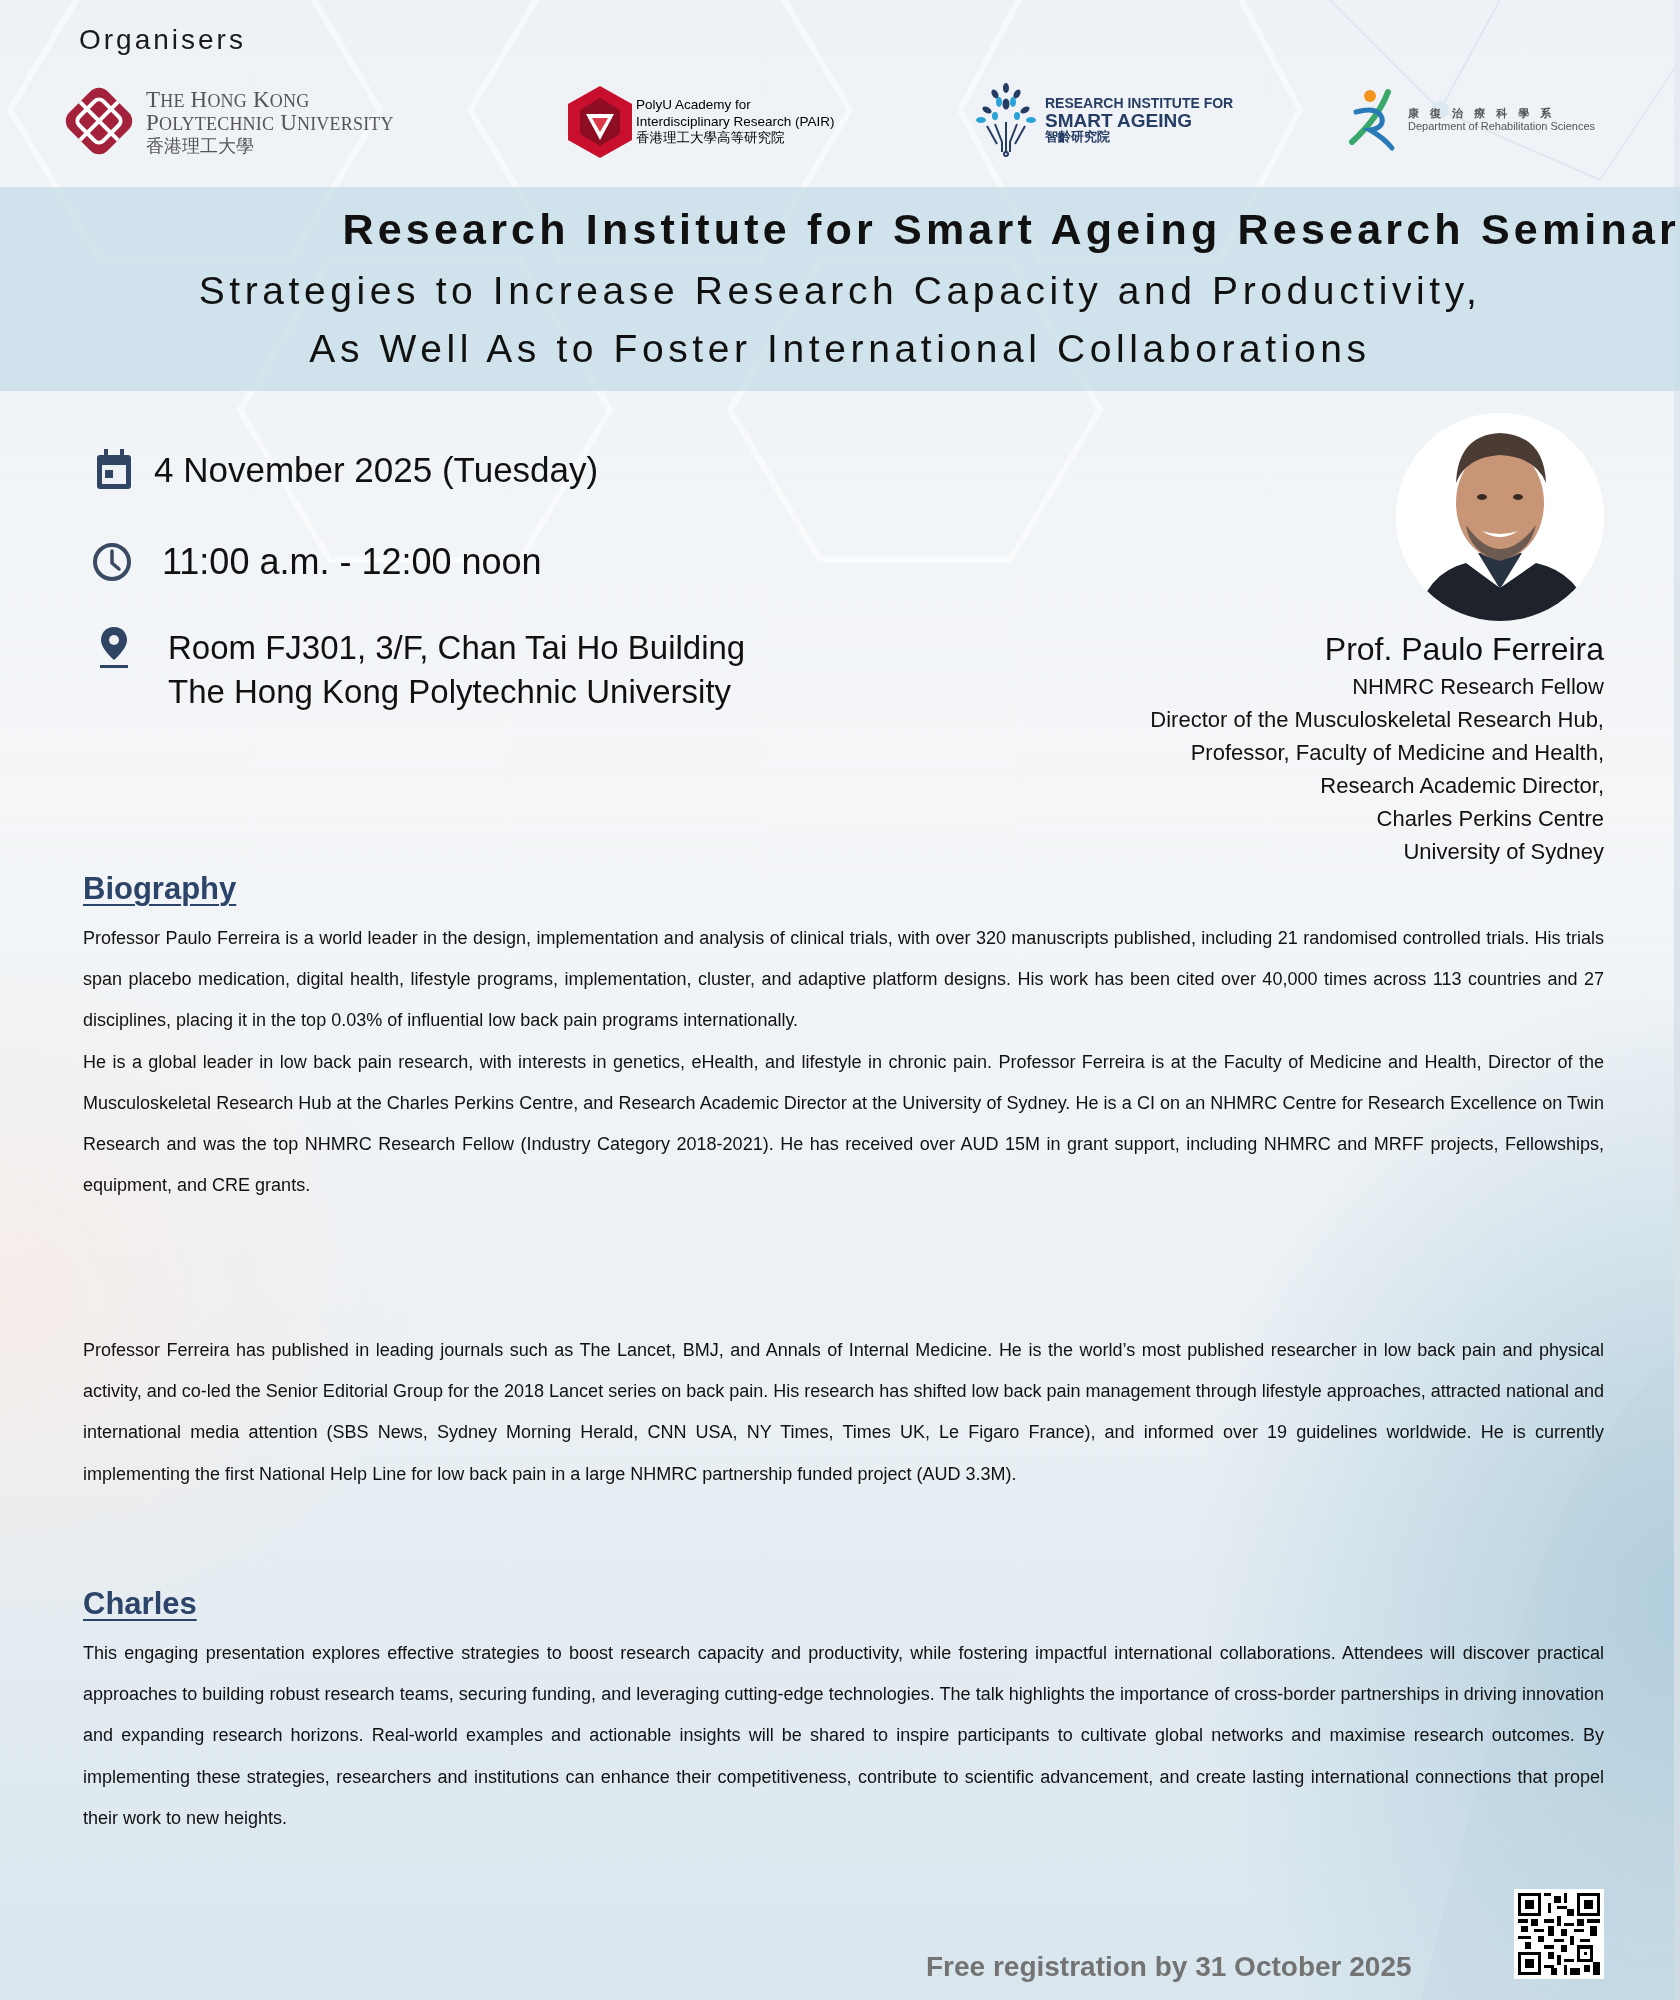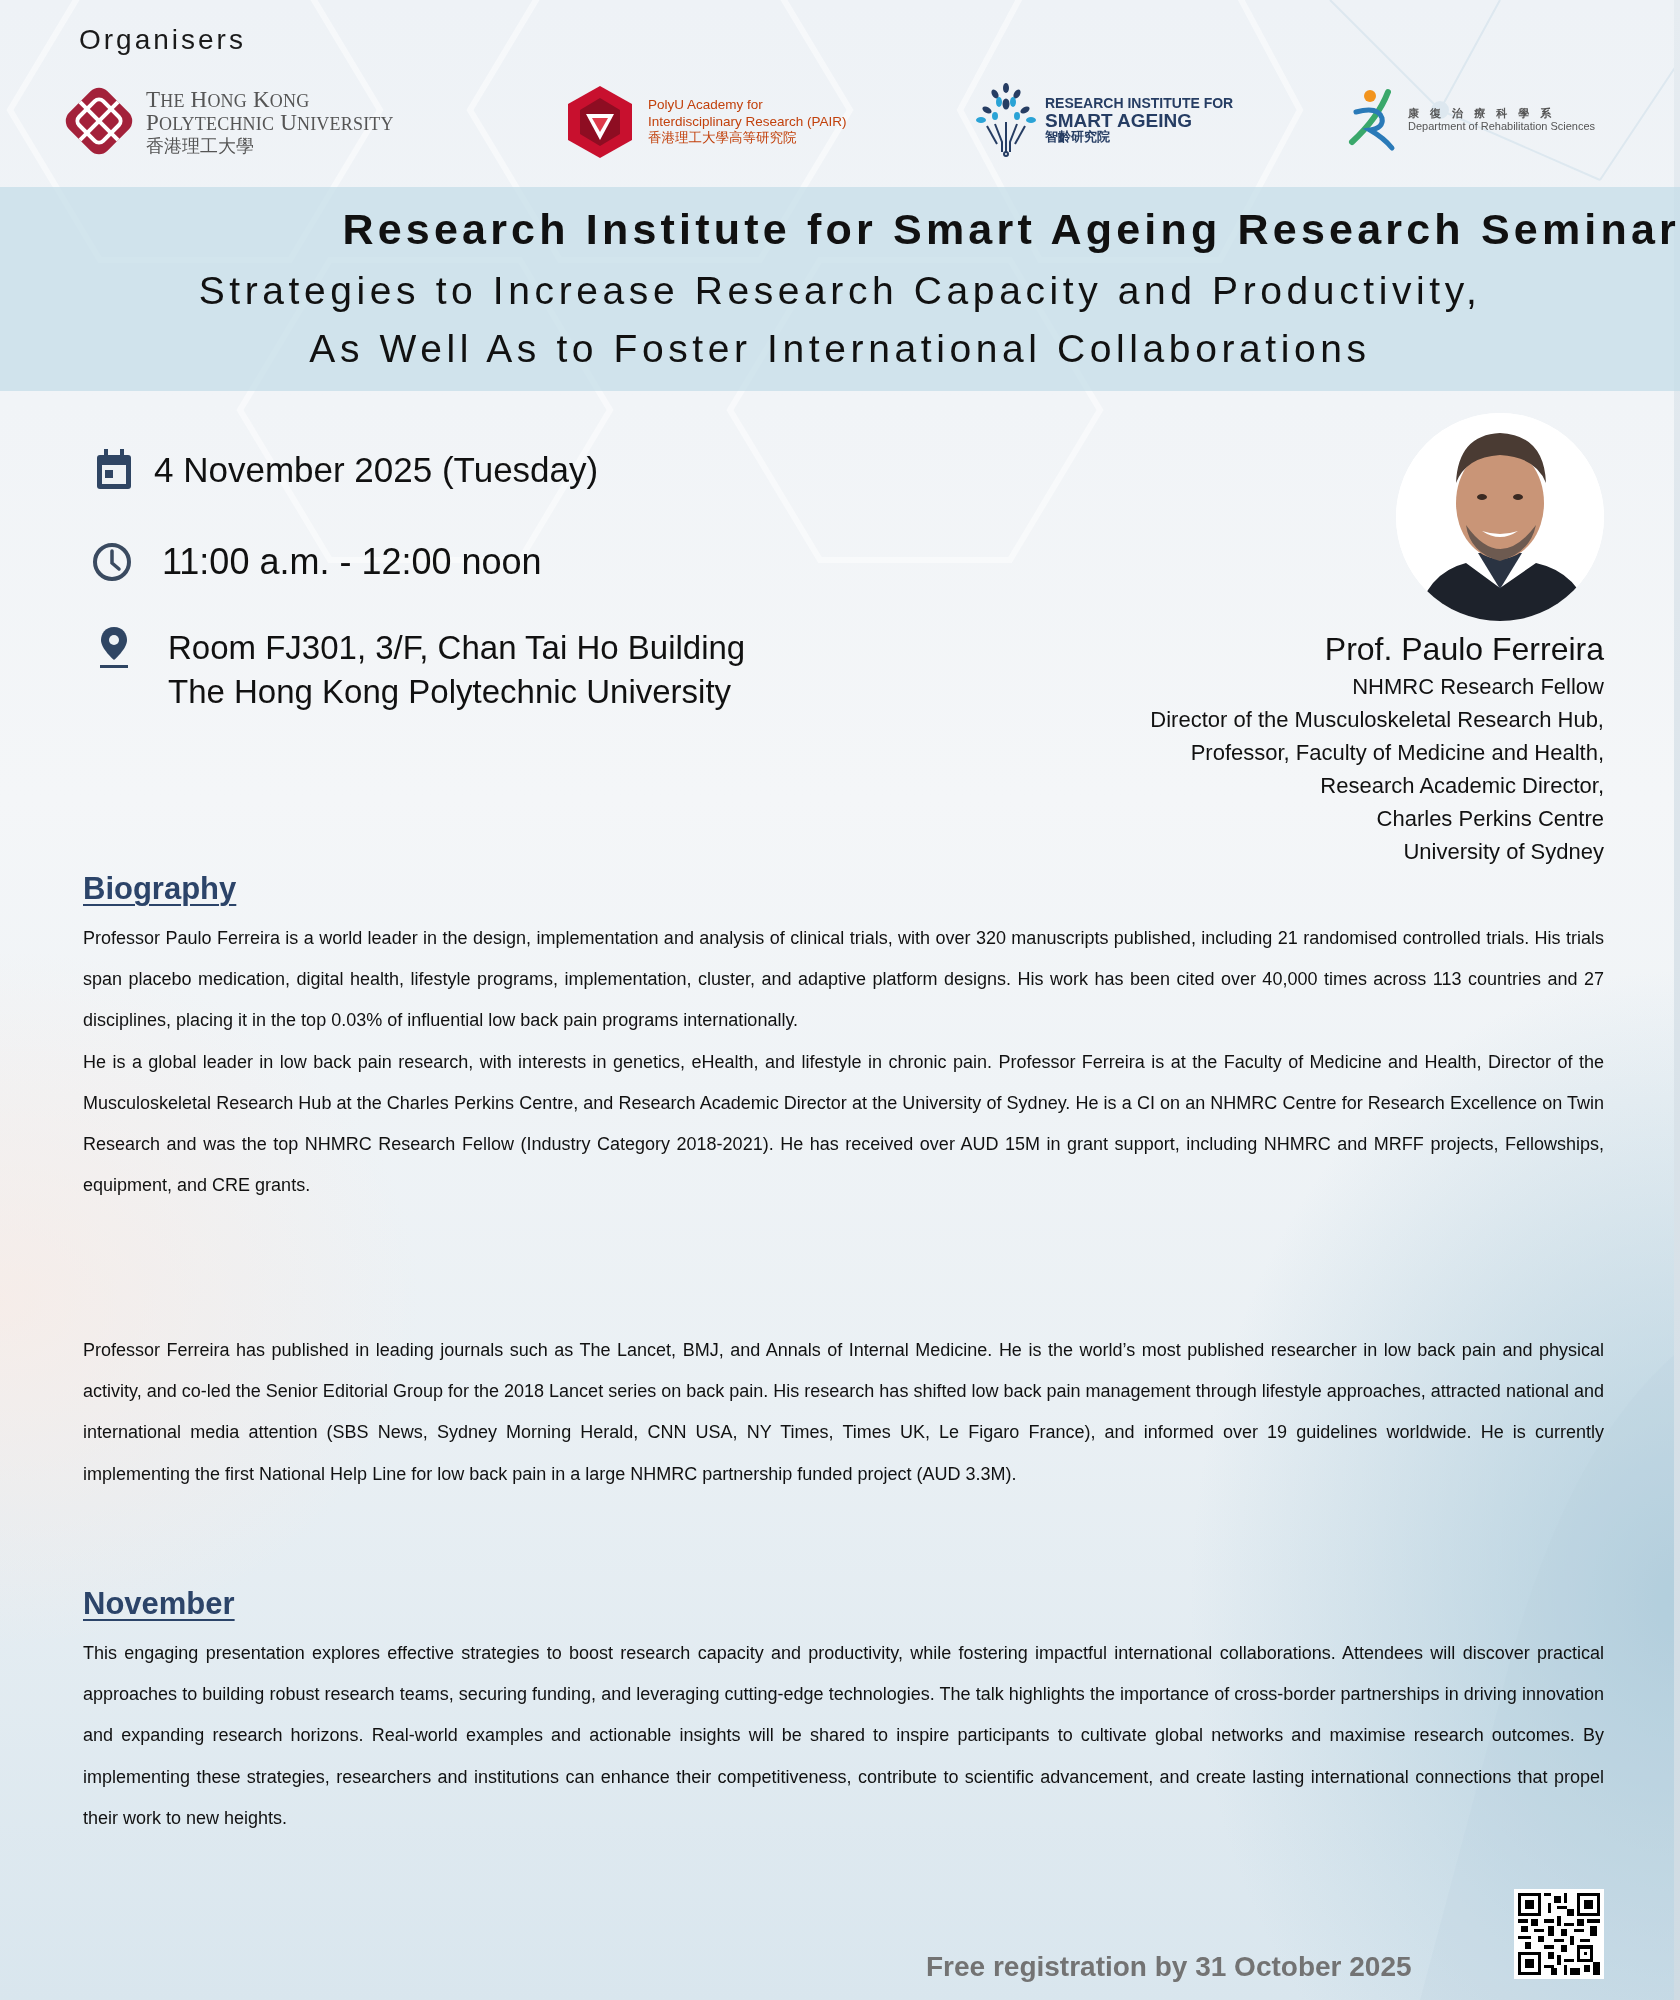--- a/index.html
+++ b/index.html
@@ -21,21 +21,21 @@
     position: absolute; left: 79px; top: 24px;
     font-size: 28px; letter-spacing: 3px; color: #1a1a1a;
   }
   .logos { position: absolute; top: 80px; left: 0; width: 1680px; height: 90px; }
   .logo { position: absolute; display: flex; align-items: center; }
   .logo-polyu { left: 62px; top: 4px; }
   .logo-polyu .txt { margin-left: 10px; color: #555; font-family: "Liberation Serif", serif; line-height: 1; }
   .logo-polyu .l1, .logo-polyu .l2 { font-size: 23px; letter-spacing: 0.2px; }
   .logo-polyu .l3 { font-size: 18px; margin-top: 3px; color: #555; }
   .logo-pair { left: 566px; top: 4px; }
-  .logo-pair .txt { margin-left: 14px; font-size: 13.5px; line-height: 1.25; color: #c2410c; font-family: "Liberation Sans", sans-serif; }
+  .logo-pair .txt { margin-left: 2px; font-size: 13.5px; line-height: 1.25; color: #000000; font-family: "Liberation Sans", sans-serif; }
   .logo-rsa { left: 975px; top: 2px; }
   .logo-rsa .txt { margin-left: 8px; line-height: 1.05; color: #263d63; font-family: "Liberation Sans", sans-serif; font-weight: bold; }
   .logo-rsa .t1 { font-size: 14px; }
   .logo-rsa .t2 { font-size: 19px; }
   .logo-rsa .t3 { font-size: 13px; }
   .logo-rs { left: 1348px; top: 8px; }
   .logo-rs .txt { margin-left: 6px; color: #555; line-height: 1.2; }
   .logo-rs .c1 { font-size: 11px; letter-spacing: 4px; font-weight: bold; }
   .logo-rs .c2 { font-size: 11px; }
 
@@ -273,21 +273,21 @@
   <div class="role">University of Sydney</div>
 </div>
 
 <div class="section-heading h-bio">Biography</div>
 <div class="para p-bio1">
   <span style="display:block">Professor Paulo Ferreira is a world leader in the design, implementation and analysis of clinical trials, with over 320 manuscripts published, including 21 randomised controlled trials. His trials span placebo medication, digital health, lifestyle programs, implementation, cluster, and adaptive platform designs. His work has been cited over 40,000 times across 113 countries and 27 disciplines, placing it in the top 0.03% of influential low back pain programs internationally.</span>
   <span style="display:block">He is a global leader in low back pain research, with interests in genetics, eHealth, and lifestyle in chronic pain. Professor Ferreira is at the Faculty of Medicine and Health, Director of the Musculoskeletal Research Hub at the Charles Perkins Centre, and Research Academic Director at the University of Sydney. He is a CI on an NHMRC Centre for Research Excellence on Twin Research and was the top NHMRC Research Fellow (Industry Category 2018-2021). He has received over AUD 15M in grant support, including NHMRC and MRFF projects, Fellowships, equipment, and CRE grants.</span>
 </div>
 <div class="para p-bio2">Professor Ferreira has published in leading journals such as The Lancet, BMJ, and Annals of Internal Medicine. He is the world’s most published researcher in low back pain and physical activity, and co-led the Senior Editorial Group for the 2018 Lancet series on back pain. His research has shifted low back pain management through lifestyle approaches, attracted national and international media attention (SBS News, Sydney Morning Herald, CNN USA, NY Times, Times UK, Le Figaro France), and informed over 19 guidelines worldwide. He is currently implementing the first National Help Line for low back pain in a large NHMRC partnership funded project (AUD 3.3M).</div>
 
-<div class="section-heading h-abs">November</div>
+<div class="section-heading h-abs">Charles</div>
 <div class="para p-abs">This engaging presentation explores effective strategies to boost research capacity and productivity, while fostering impactful international collaborations. Attendees will discover practical approaches to building robust research teams, securing funding, and leveraging cutting-edge technologies. The talk highlights the importance of cross-border partnerships in driving innovation and expanding research horizons. Real-world examples and actionable insights will be shared to inspire participants to cultivate global networks and maximise research outcomes. By implementing these strategies, researchers and institutions can enhance their competitiveness, contribute to scientific advancement, and create lasting international connections that propel their work to new heights.</div>
 
 <div class="registration">Free registration by 31 October 2025</div>
 <div class="qr">
   <svg width="82" height="82" viewBox="0 0 25 25" shape-rendering="crispEdges">
     <rect width="25" height="25" fill="#fff"></rect>
     <g fill="#000">
       <rect x="0" y="0" width="7" height="7"></rect>
         <rect x="1" y="1" width="5" height="5" fill="#fff"></rect>
         <rect x="2" y="2" width="3" height="3"></rect>

